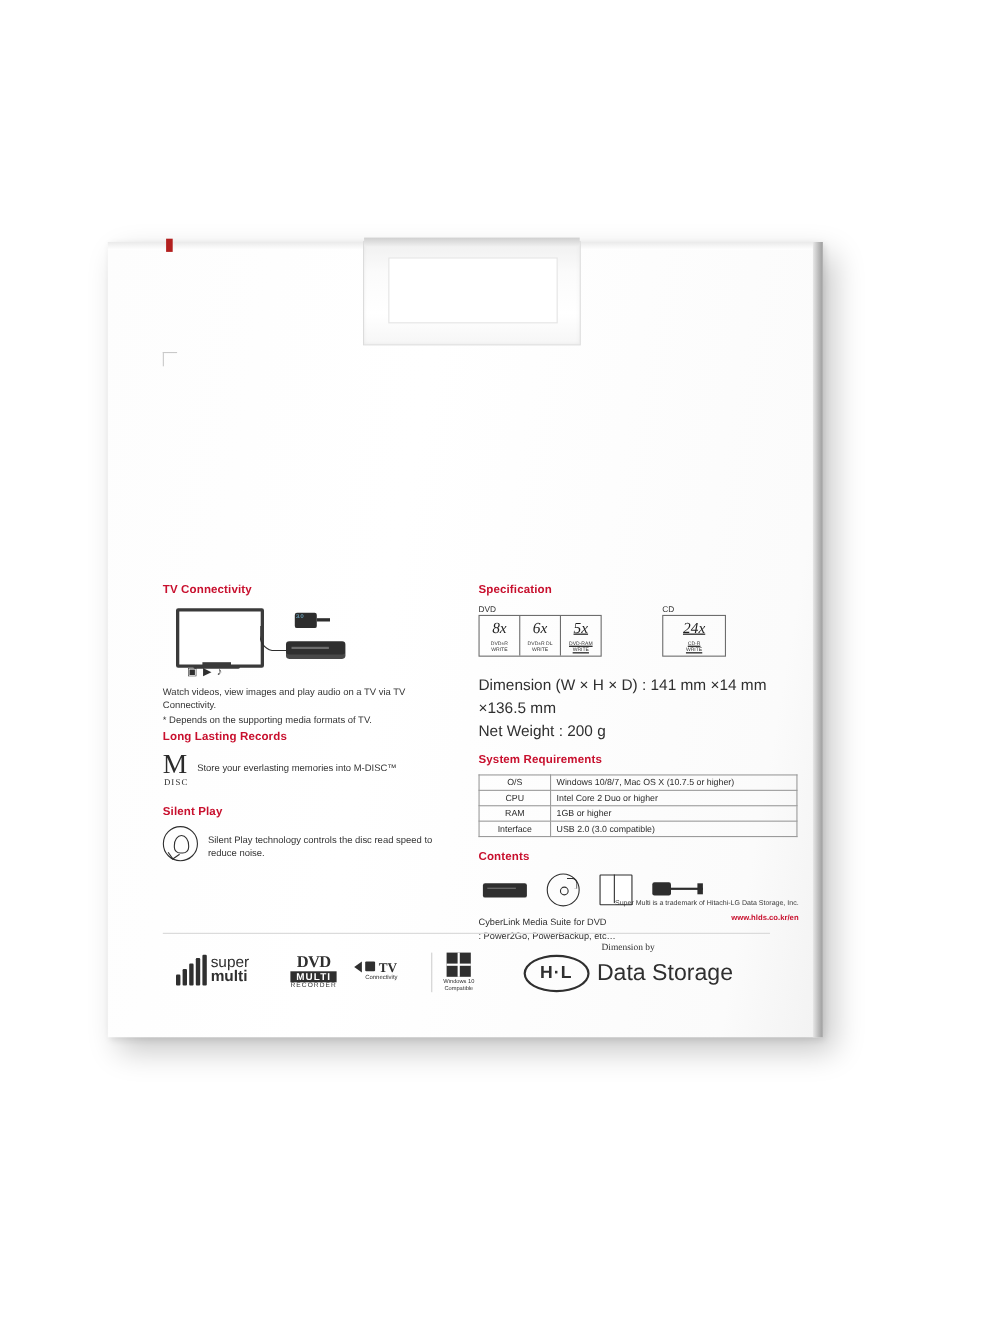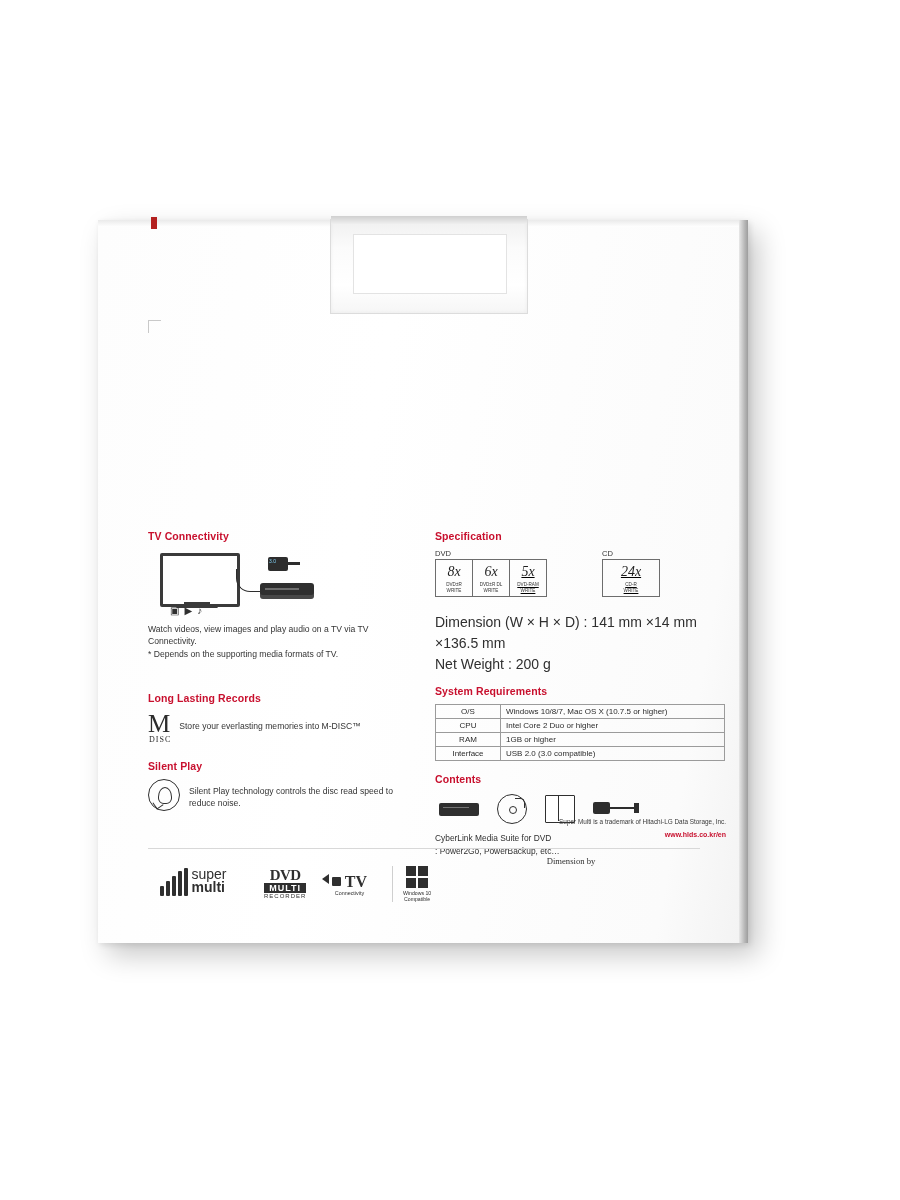--- a/index.html
+++ b/index.html
@@ -169,21 +169,21 @@
   .sm-bars i{display:block;width:3.5px;background:#2f2f2f;border-radius:1px;}
   .sm-text{font-family:"Liberation Sans",sans-serif;font-size:14px;line-height:.96;color:#2f2f2f;}
   .sm-text b{display:block;font-weight:bold;}
 
   .dvdlogo{position:absolute;left:104px;top:8px;text-align:center;color:#2f2f2f;}
   .dvdlogo .dvd{font-family:"Liberation Serif",serif;font-weight:bold;font-size:15px;letter-spacing:-.5px;line-height:1;}
   .dvdlogo .multi{background:#2f2f2f;color:#fff;font-size:9px;font-weight:bold;letter-spacing:1px;padding:0 3px;display:block;}
   .dvdlogo .rec{font-size:6px;letter-spacing:1px;}
 
   .tvconn{position:absolute;left:172px;top:14px;text-align:center;}
-  .tvconn .t{font-family:"Liberation Serif",serif;font-weight:bold;font-size:16px;color:#2f2f2f;line-height:1;}
+  .tvconn .t{font-family:"Liberation Serif",serif;font-weight:bold;font-size:12px;color:#2f2f2f;line-height:1;}
   .tvconn .t span{display:inline-block;width:9px;height:9px;background:#2f2f2f;border-radius:1px;vertical-align:1px;}
   .tvconn .sub{font-size:5.4px;color:#2f2f2f;}
   .tvconn .tri{position:absolute;left:-10px;top:0;width:0;height:0;border-top:5px solid transparent;border-bottom:5px solid transparent;border-right:7px solid #2f2f2f;}
 
   .win{position:absolute;left:232px;top:6px;text-align:center;border-left:1px solid #cfcfcf;padding-left:10px;}
   .win .flag{width:22px;height:22px;background:#2f2f2f;margin:0 auto 2px;position:relative;}
   .win .flag:before{content:"";position:absolute;left:10px;top:0;width:1.6px;height:22px;background:#fff;}
   .win .flag:after{content:"";position:absolute;left:0;top:10px;width:22px;height:1.6px;background:#fff;}
   .win .l1{font-size:5.2px;color:#2f2f2f;}
   .win .l2{font-size:5.2px;color:#2f2f2f;}
@@ -223,21 +223,21 @@
         <div class="cable"></div>
         <div class="usb-plug"></div>
         <div class="usb-badge">3.0</div>
         <div class="odd-drive"></div>
         <div class="media-icons">▣▶♪</div>
       </div>
       <div class="body-text">Watch videos, view images and play audio on a TV via TV Connectivity.</div>
       <div class="body-text">* Depends on the supporting media formats of TV.</div>
     </div>
 
-    <div style="margin-top:32px">
+    <div style="margin-top:4px">
       <div class="heading">Long Lasting Records</div>
       <div class="mdisc-row">
         <div class="mdisc-logo">
           <span class="m">M</span>
           <span class="d">DISC</span>
         </div>
         <div class="body-text" style="padding-top:9px">Store your everlasting memories into M-DISC™</div>
       </div>
     </div>
 
@@ -363,14 +363,18 @@
 
     <div class="win">
       <div class="flag"></div>
       <div class="l1">Windows 10</div>
       <div class="l2">Compatible</div>
     </div>
   </div>
 
   <div id="brand">
     <div class="designed">Dimension by</div>
+    <div class="row">
+      <span class="hl">H·L</span>
+      <span class="ds">Data Storage</span>
+    </div>
   </div>
 </div>
 
 </body></html>

